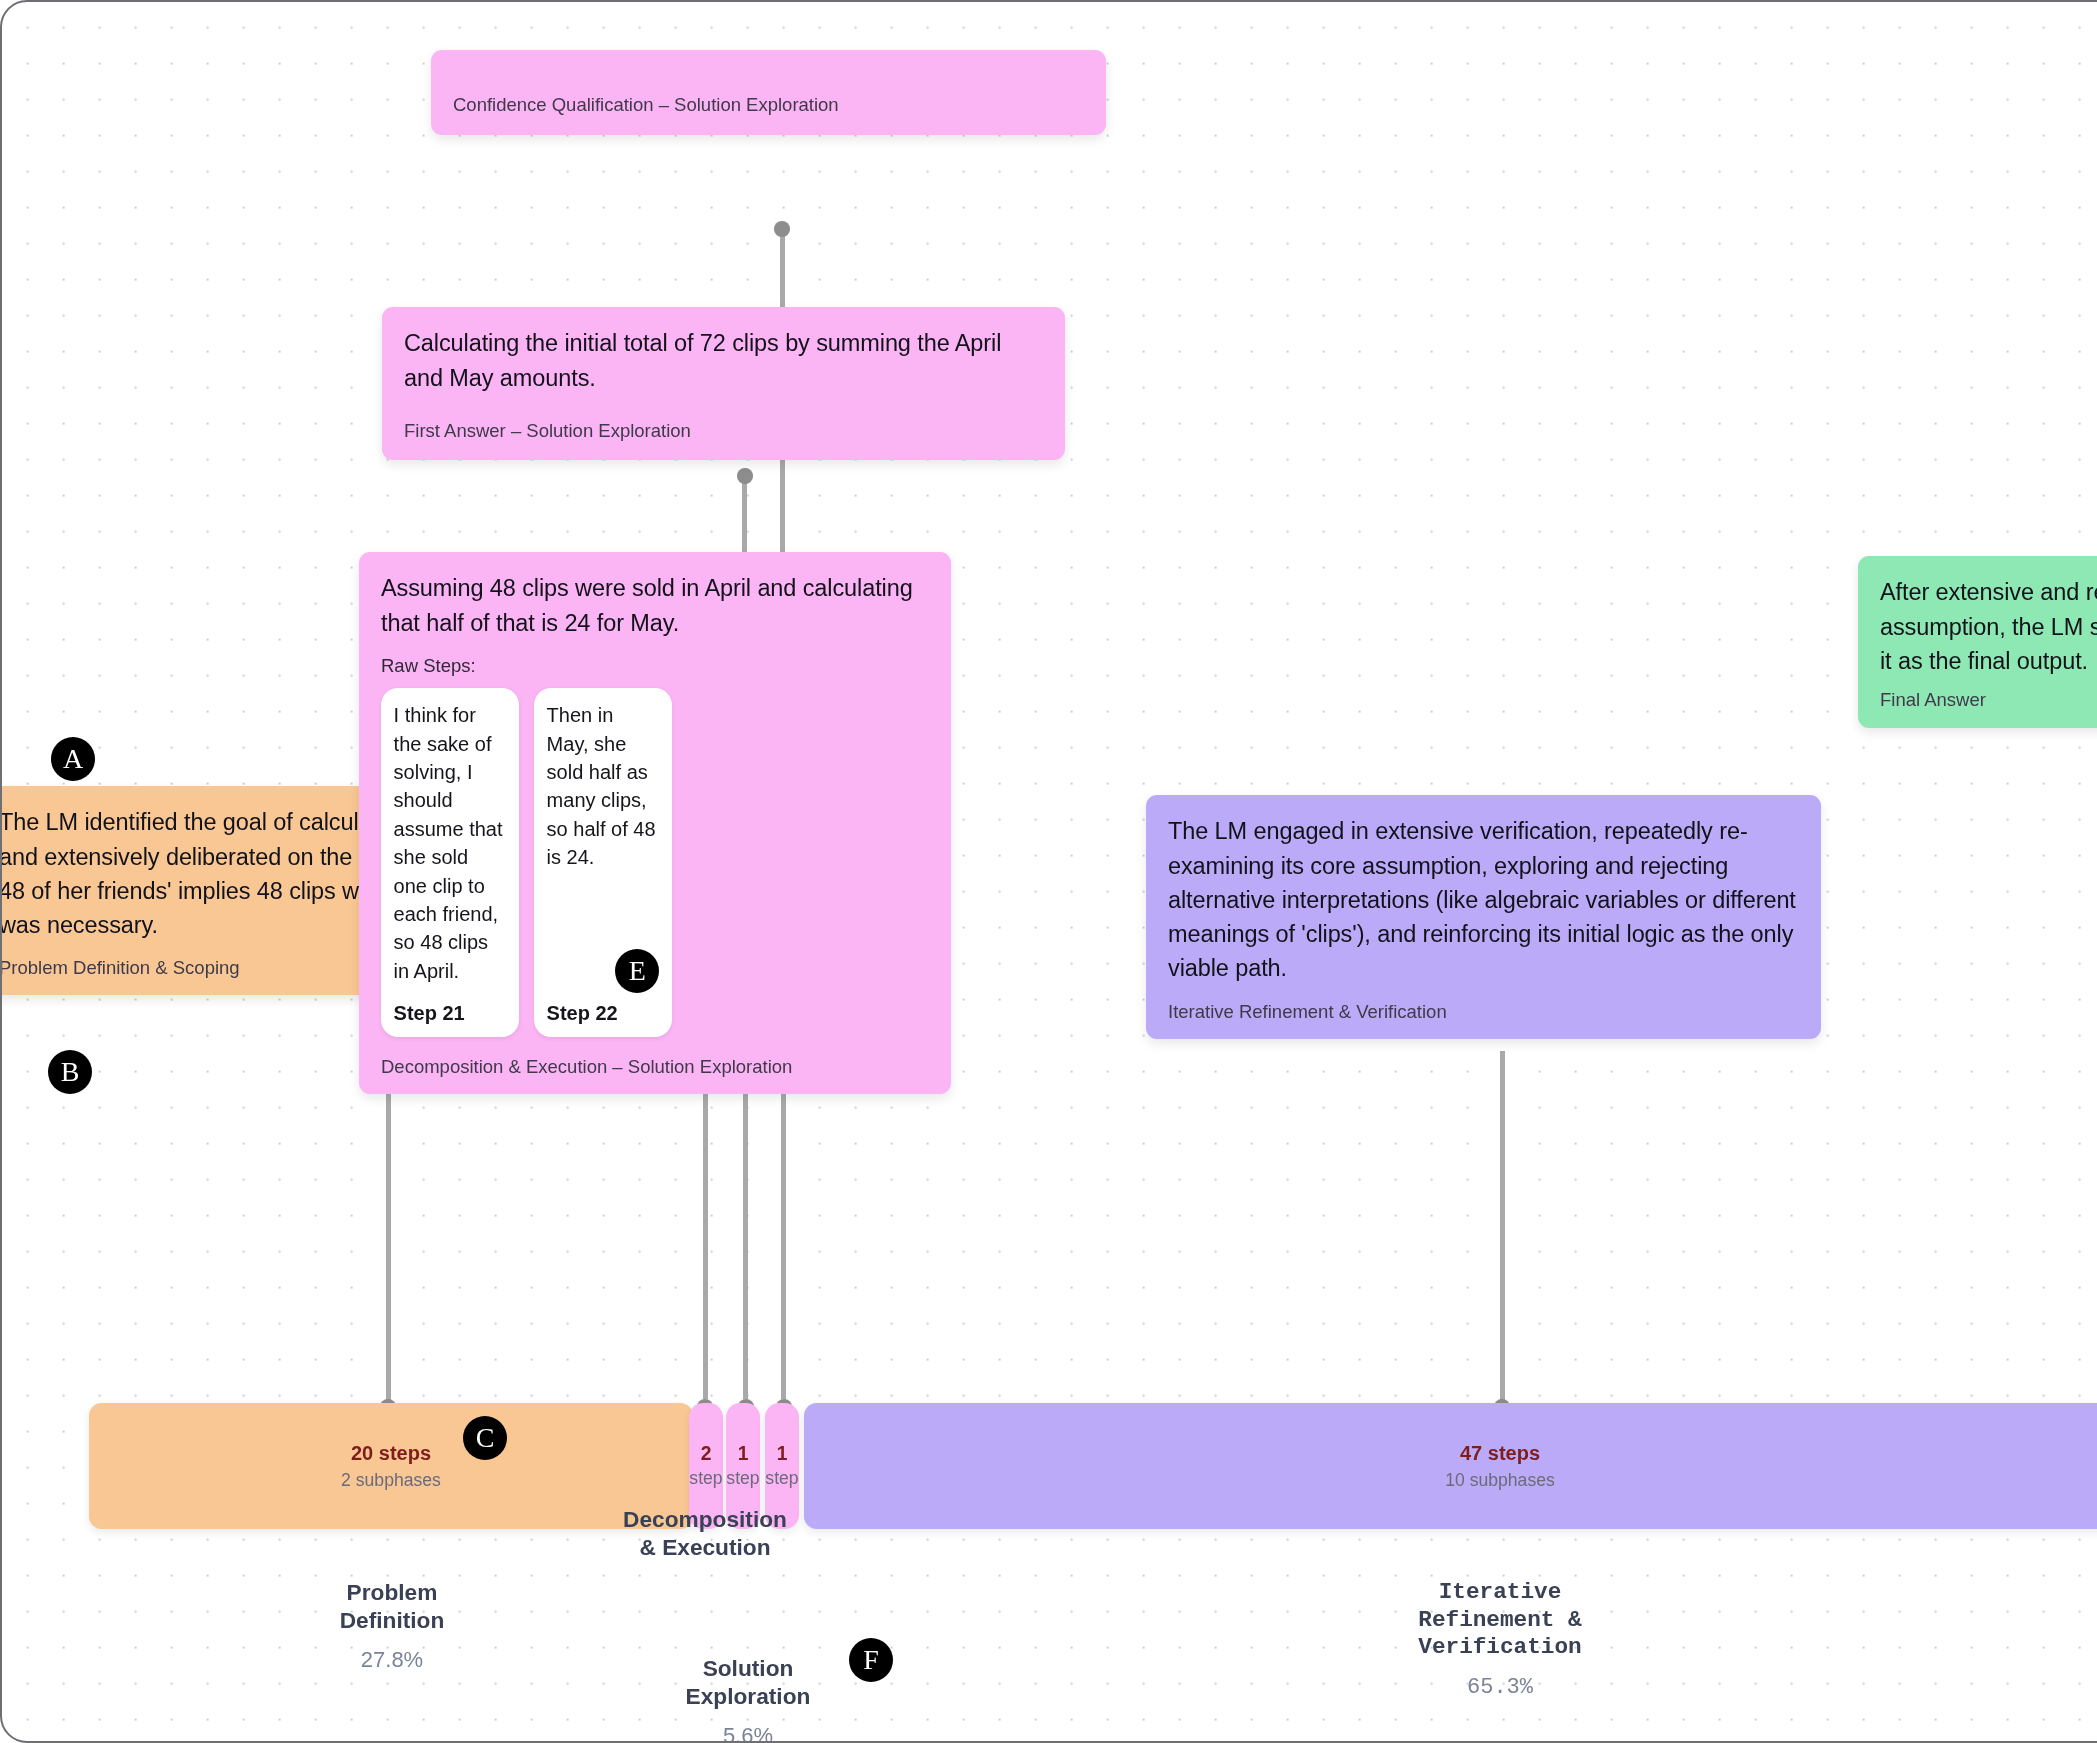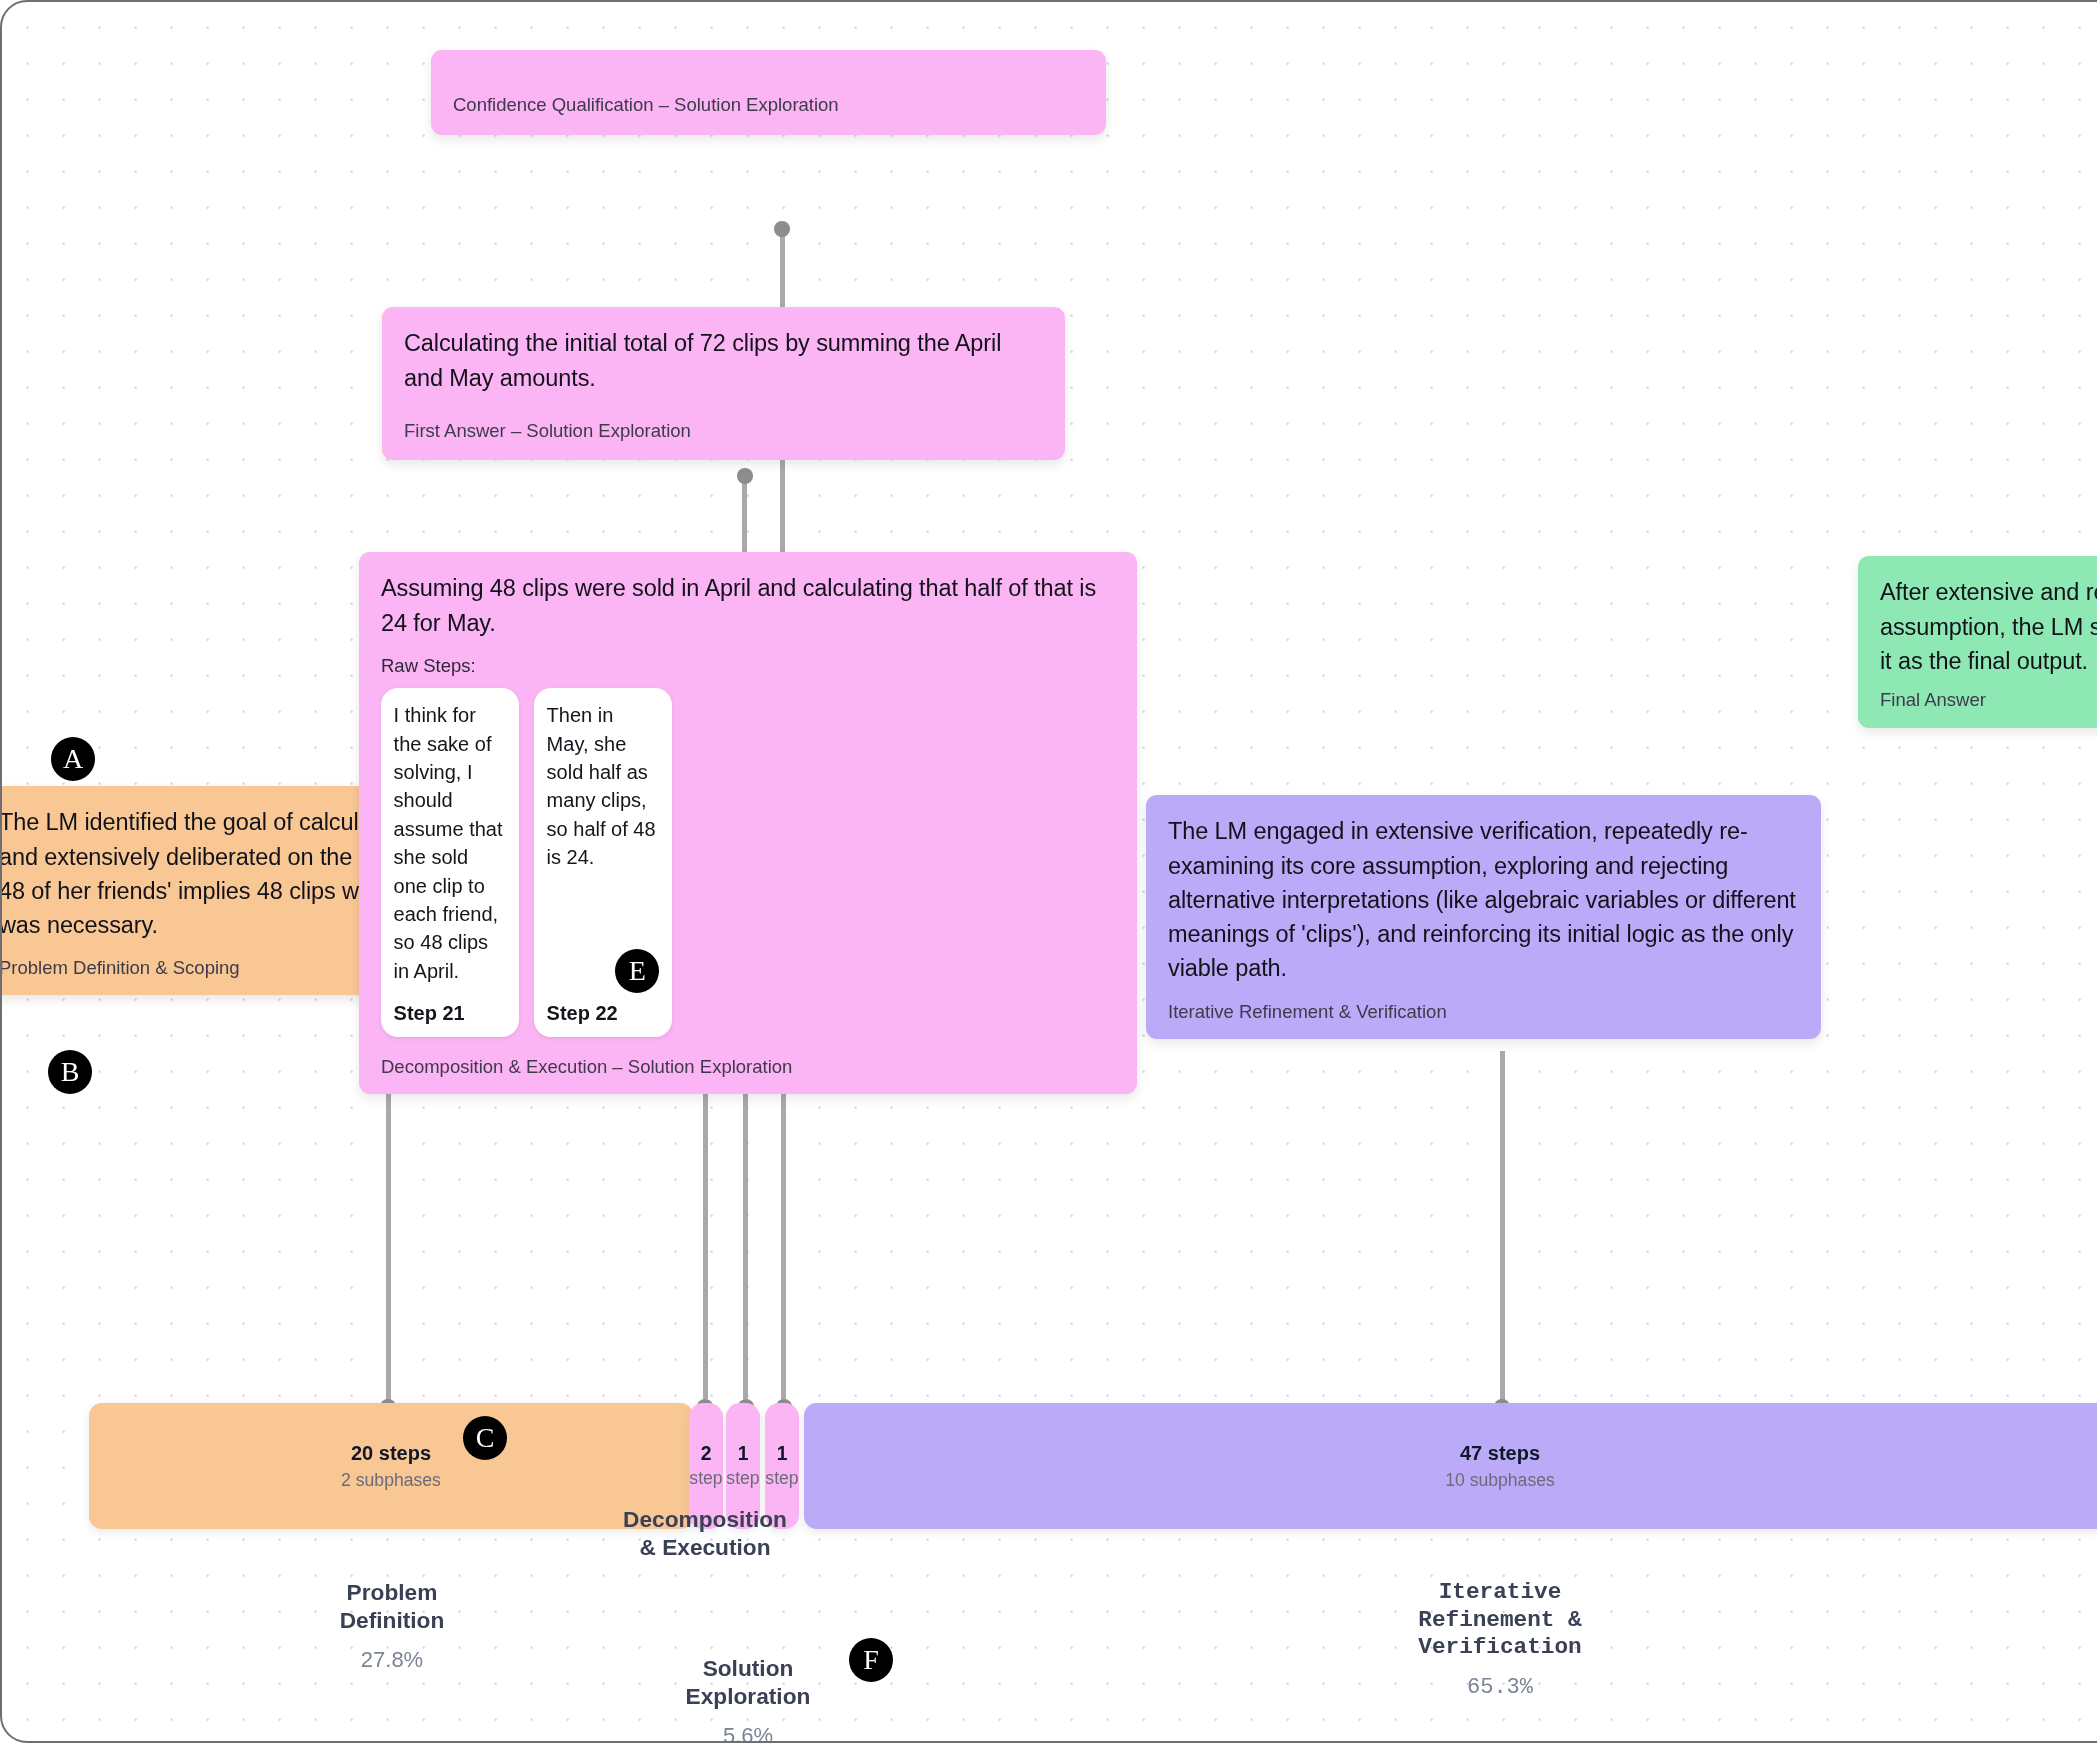--- a/index.html
+++ b/index.html
@@ -104,21 +104,21 @@
     flex-direction: column;
     align-items: center;
     justify-content: center;
     box-shadow: 0 3.4px 8.4px rgba(0,0,0,0.08);
     overflow: hidden;
     z-index: 4;
   }
   .bar .bsteps {
     font-size: 20px;
     font-weight: bold;
-    color: #0f172a;
+    color: #7f1d1d;
     white-space: nowrap;
   }
   .bar .bsub {
     font-size: 17.6px;
     color: #6b6b7a;
     margin-top: 5px;
     white-space: nowrap;
   }
   .bar.narrow { border-radius: 14.3px; }
   .bar.narrow .bsteps { font-size: 19.3px; }
@@ -190,21 +190,21 @@
 
   <div class="card pink" style="left:429px; top:48px; width:675px;">
     <div class="tag">Confidence Qualification – Solution Exploration</div>
   </div>
 
   <div class="card pink" style="left:380px; top:305px; width:683px;">
     <div class="body">Calculating the initial total of 72 clips by summing the April and May amounts.</div>
     <div class="tag">First Answer – Solution Exploration</div>
   </div>
 
-  <div class="card pink tight" style="left:357px; top:550px; width:778px; padding-bottom:14.3px;">
+  <div class="card pink tight" style="left:357px; top:550px; width:592px; padding-bottom:14.3px;">
     <div class="body">Assuming 48 clips were sold in April and calculating that half of that is 24 for May.</div>
     <div class="rawlabel">Raw Steps:</div>
     <div class="rawrow">
       <div class="rawcard">
         <div class="rtext">I think for the sake of solving, I should assume that she sold one clip to each friend, so 48 clips in April.</div>
         <div class="rstep">Step 21</div>
       </div>
       <div class="rawcard">
         <div class="rtext">Then in May, she sold half as many clips, so half of 48 is 24.</div>
         <div class="rstep">Step 22</div>

